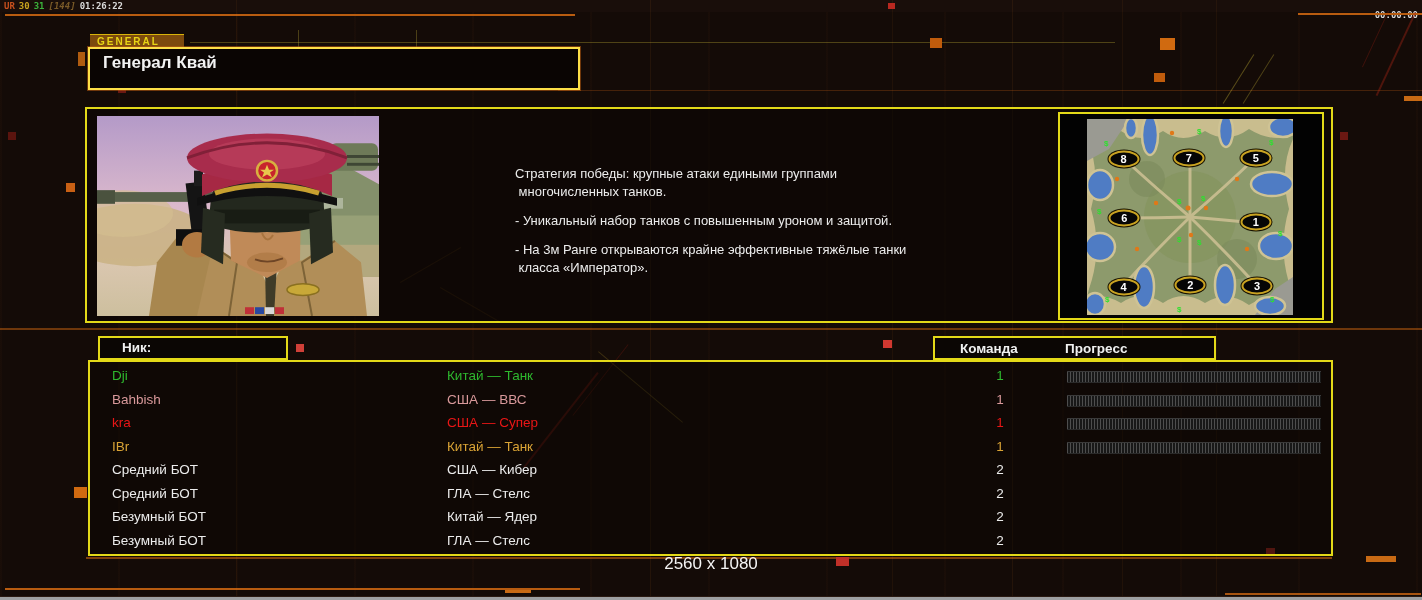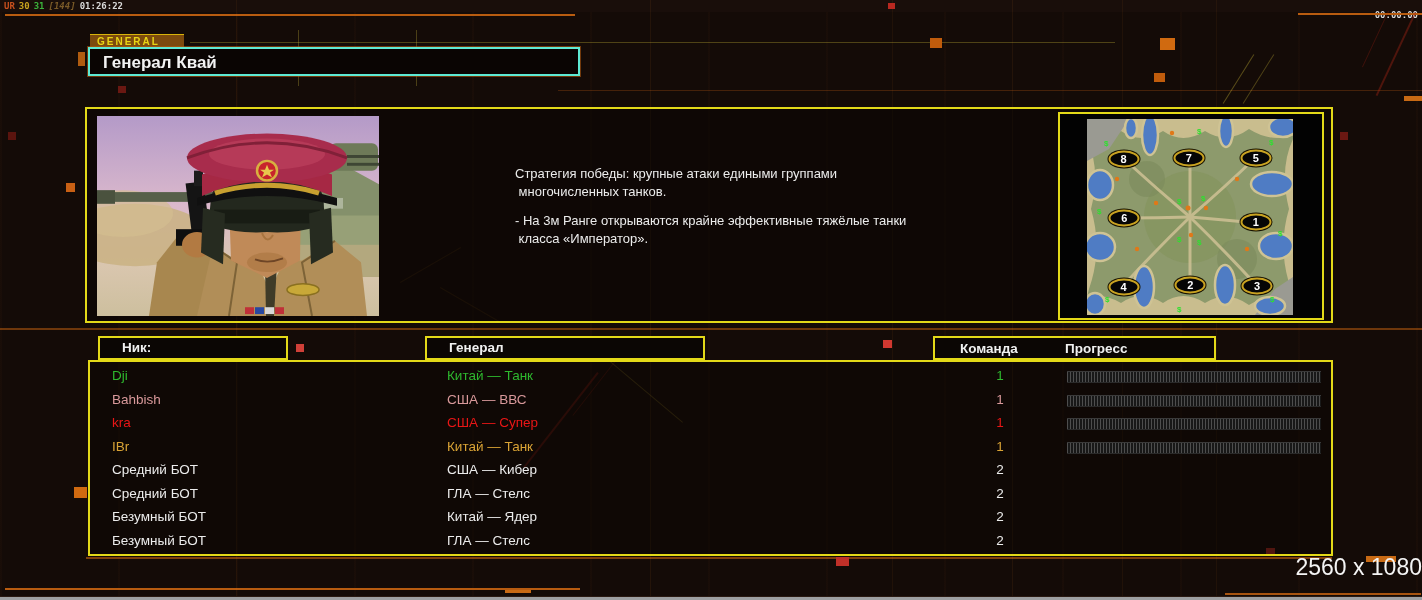--- a/index.html
+++ b/index.html
@@ -19,22 +19,22 @@
   .topbar .seg-wrap{position:absolute;left:4px;top:1px;}
   .topbar .seg-wrap span{margin-right:4px;}
   .topbar .rtime{position:absolute;right:4px;top:10px;color:#d9d9d9;}
   
   .ln{position:absolute;pointer-events:none;}
   .sq{position:absolute;pointer-events:none;}
   
   .gen-tab{position:absolute;left:90px;top:34px;width:94px;height:14px;background:#7c4a0e;
     border-top:1px solid #d8b40a;color:#e9d514;font:bold 10px/14px "Liberation Sans",sans-serif;
     letter-spacing:2px;padding-left:7px;box-sizing:border-box;}
-  .title-box{position:absolute;left:88px;top:47px;width:492px;height:29px;background:#0a0503;
-    border:2px solid #5eead4;box-shadow:0 0 0 1px rgba(190,95,15,0.55);box-sizing:border-box;}
+  .title-box{position:absolute;left:88px;top:47px;width:492px;height:43px;background:#0a0503;
+    border:2px solid #fde047;box-shadow:0 0 0 1px rgba(190,95,15,0.55);box-sizing:border-box;}
   .title-box .t{color:#f2f2f2;font:bold 17px/27px "Liberation Sans",sans-serif;padding-left:13px;}
   
   .main-box{position:absolute;left:85px;top:107px;width:1248px;height:216px;background:rgba(10,5,3,0.55);
     border:2px solid #e3d918;box-sizing:border-box;}
   .portrait{position:absolute;left:10px;top:7px;width:282px;height:200px;background:#000;}
   .portrait svg{display:block;width:100%;height:100%;}
   .strat{position:absolute;left:428px;top:56px;width:450px;color:#ececec;}
   .strat p{margin:0 0 11px 0;font-size:13px;line-height:18px;white-space:pre-line;}
   .map-box{position:absolute;left:971px;top:3px;width:266px;height:208px;background:#020202;
     border:2px solid #e3d918;box-sizing:border-box;}
@@ -57,22 +57,22 @@
     box-sizing:border-box;background:rgba(8,4,2,0.4);padding-top:2px;}
   .prow{position:relative;height:23.5px;font-size:13.5px;line-height:23.5px;}
   .prow span{position:absolute;white-space:nowrap;}
   .c-name{left:22px;}
   .c-gen{left:357px;}
   .c-team{left:890px;width:40px;text-align:center;}
   .c-bar{left:977px;top:7px;width:254px;height:10px;
     background:repeating-linear-gradient(90deg,#4e4e4e 0 1px,#181818 1px 3px);
     border-top:1px solid #3a3a3a;border-bottom:1px solid #2a2a2a;}
   
-  .resolution{position:absolute;left:0;top:554px;width:100%;text-align:right;
-    color:#f4f4f4;font-size:23px;}
+  .resolution{position:absolute;left:0;top:554px;width:100%;text-align:center;
+    color:#f4f4f4;font-size:17px;}
   .bottom-strip{position:absolute;left:0;bottom:0;width:100%;height:3px;background:#9ea0a2;border-top:1px solid #2a1a12;}
 </style>
 </head>
 <body>
 
 <div class="stage">
 
   <div class="topbar">
     <div class="seg-wrap"><span style="color: rgb(200, 80, 30); margin-top: 48px;">UR</span><span style="color: rgb(200, 164, 30);">30</span><span style="color: rgb(60, 180, 60);">31</span><span style="color: rgb(122, 90, 40); font-style: italic;">[144]</span><span style="color: rgb(217, 217, 217);">01:26:22</span></div>
     <div class="rtime">00:00:00</div>
@@ -188,20 +188,21 @@
         <ellipse cx="170" cy="39" rx="58" ry="16" fill="#c04560" opacity="0.6"></ellipse>
         <path d="M90,43 Q170,12 250,43" fill="none" stroke="#802038" stroke-width="3"></path>
         <circle cx="170" cy="56" r="10" fill="#c8242c" stroke="#d8b040" stroke-width="2.5"></circle>
         <polygon points="170,50 172,55 177,55 173,58 175,63 170,60 165,63 167,58 163,55 168,55" fill="#e8c84c"></polygon>
       </svg>
     </div>
 
     <div class="strat">
       <p>Стратегия победы: крупные атаки едиными группами
 &nbsp;многочисленных танков.</p>
+      <p>- Уникальный набор танков с повышенным уроном и защитой.</p>
       <p>- На 3м Ранге открываются крайне эффективные тяжёлые танки
 &nbsp;класса «Император».</p>
     </div>
 
     <div class="map-box">
       <div class="map-photo">
         <svg viewBox="0 0 206 196" preserveAspectRatio="none">
           <rect width="206" height="196" fill="#8d9a6c"></rect>
           <circle cx="103" cy="98" r="46" fill="#829157" opacity="0.5"></circle>
           <circle cx="60" cy="60" r="18" fill="#7b8a5c" opacity="0.6"></circle>
@@ -277,21 +278,20 @@
             <div class="marker" style="left: 82%; top: 52.5%;">1</div>
             <div class="marker" style="left: 17.8%; top: 85.7%;">4</div>
             <div class="marker" style="left: 50.2%; top: 84.5%;">2</div>
             <div class="marker" style="left: 82.5%; top: 85.4%;">3</div>
           </div>
       </div>
     </div>
   </div>
 
   <div class="hdr hdr-nick">Ник:</div>
-  <div class="hdr hdr-general">Генерал</div>
   <div class="hdr hdr-team">
     <span class="h1">Команда</span>
     <span class="h2">Прогресс</span>
   </div>
 
   <div class="rows-box">
     <div>
     <div class="prow" style="color: rgb(46, 184, 46);">
       <span class="c-name">Dji</span>
       <span class="c-gen">Китай — Танк</span>

